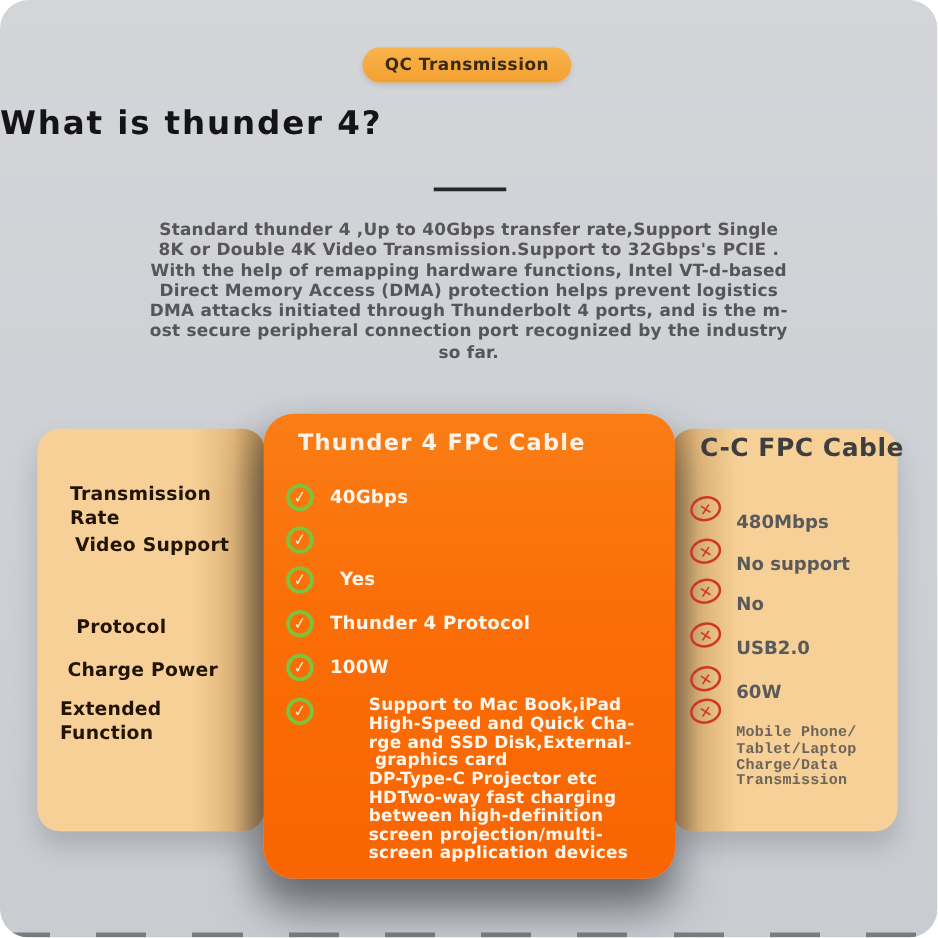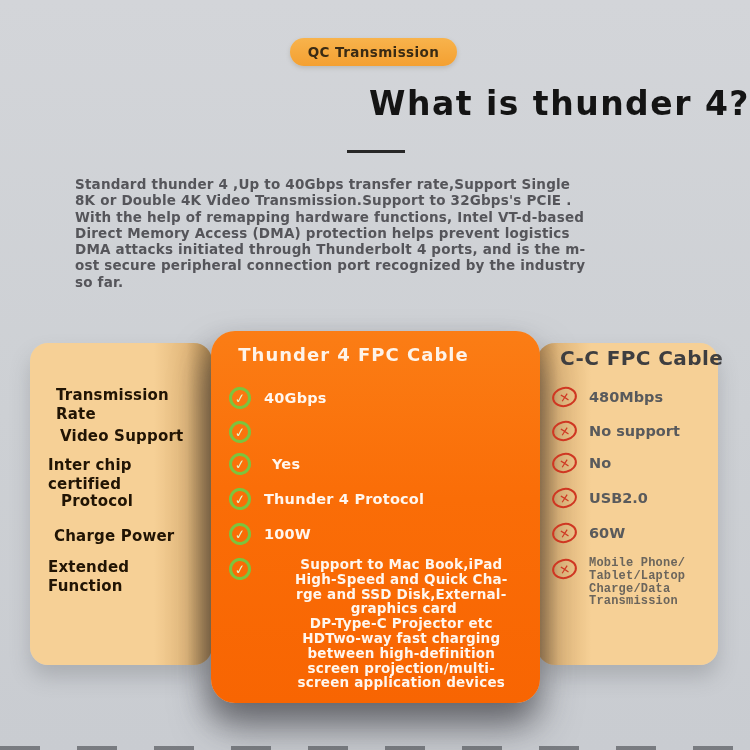--- a/index.html
+++ b/index.html
@@ -1,35 +1,36 @@
 <!DOCTYPE html>
 <html><head>
 <meta charset="utf-8">
 <style>
   html,body{margin:0;padding:0;}
   body{font-family:"DejaVu Sans","Liberation Sans",sans-serif;}
   .canvas{
     position:relative;width:750px;height:750px;overflow:hidden;
     background:linear-gradient(180deg,#d3d5d9 0%,#cdd0d4 55%,#c9ccd1 100%);
+    border-radius:23px;
   }
   
   .badge{
     position:absolute;left:290px;top:38px;width:167px;height:28px;
     background:linear-gradient(180deg,#f8b34c,#f4a031);border-radius:15px;
     display:flex;align-items:center;justify-content:center;
     color:#3a2b14;font-size:13.5px;font-weight:bold;letter-spacing:.4px;
     box-shadow:0 2px 4px rgba(120,110,90,.25);
   }
   .title{
-    position:absolute;left:0;top:84px;width:750px;margin:0;text-align:right;
-    color:#141414;font-size:33px;font-weight:bold;letter-spacing:1.5px;
+    position:absolute;left:0;top:84px;width:750px;margin:0;text-align:left;
+    color:#141414;font-size:26px;font-weight:bold;letter-spacing:1.5px;
   }
   .divider{position:absolute;left:347px;top:150px;width:58px;height:3px;background:#272727;}
   .desc{
-    position:absolute;left:75px;top:176px;width:600px;margin:0;
+    position:absolute;left:75px;top:176px;width:600px;margin:0;text-align:center;
     color:#55555a;font-size:13.5px;line-height:16.3px;font-weight:bold;
     letter-spacing:.2px;white-space:pre-line;
   }
   
   .panel{position:absolute;top:343px;height:322px;border-radius:18px;
     box-shadow:0 12px 20px rgba(95,97,102,.28);}
   .panel.left{
     left:30px;width:182px;
     background:linear-gradient(90deg,#f6d096 0%,#f6d096 68%,#e3b97d 86%,#a9824c 100%);
   }
@@ -52,29 +53,29 @@
     color:#3e3e40;font-size:20px;font-weight:bold;letter-spacing:.4px;
   }
   
   .rowlabel{
     position:absolute;color:#211404;font-weight:bold;font-size:15px;
     line-height:19px;white-space:pre-line;letter-spacing:.2px;
   }
   
   .orow{position:absolute;left:229px;display:flex;align-items:center;gap:13px;
     color:#fff6ee;font-weight:bold;font-size:14.5px;}
-  .orow .val{white-space:pre-wrap;letter-spacing:.2px;text-align:center;}
+  .orow .val{white-space:pre-wrap;letter-spacing:.2px;}
   .orow.small .val{font-size:13.5px;}
   .orow.ext{align-items:flex-start;}
   .orow.ext .icon-check{margin-top:1px;}
   .orow.ext .val{font-size:13.5px;line-height:14.8px;margin-left:31px;}
   
   .crow{position:absolute;left:552px;display:flex;align-items:center;gap:12px;
     color:#595a5c;font-weight:bold;font-size:14.5px;}
-  .crow .val{white-space:pre-wrap;}
+  .crow .val{white-space:pre-wrap;margin-top:23px;}
   .crow.ext{align-items:flex-start;}
   .crow.ext .icon-cross{margin-top:2px;}
   .crow.ext .val{font-size:12px;line-height:12.8px;color:#6b655c;letter-spacing:.2px;font-family:Liberation Mono, monospace;}
   
   .icon-check{
     box-sizing:border-box;flex:0 0 auto;width:22px;height:22px;
     border:3px solid #7cc43e;border-radius:50%;
     display:flex;align-items:center;justify-content:center;
     color:#e4f4ca;font-size:13px;font-weight:bold;transform:rotate(-8deg);
   }
@@ -110,22 +111,20 @@
   <div class="panel left"></div>
   <div class="panel right"></div>
   <div class="card"></div>
 
   <div class="card-header">Thunder 4 FPC Cable</div>
   <div class="cc-header">C-C FPC Cable</div>
 
   <div class="rowlabel" style="left:56px;top:386px;">Transmission
 Rate</div>
   <div class="rowlabel" style="left:60px;top:427px;">Video Support</div>
-  <div class="rowlabel" style="left:48px;top:456px;">Inter chip
-certified</div>
   <div class="rowlabel" style="left:61px;top:492px;">Protocol</div>
   <div class="rowlabel" style="left:48px;top:558px;">Extended
 Function</div>
   <div class="rowlabel" style="left:54px;top:527px;">Charge Power</div>
 
   <div class="orow" style="top:387px;">
     <span class="icon-check">✓</span>
     <span class="val">40Gbps</span>
   </div>
   <div class="orow small" style="top:421px;">

